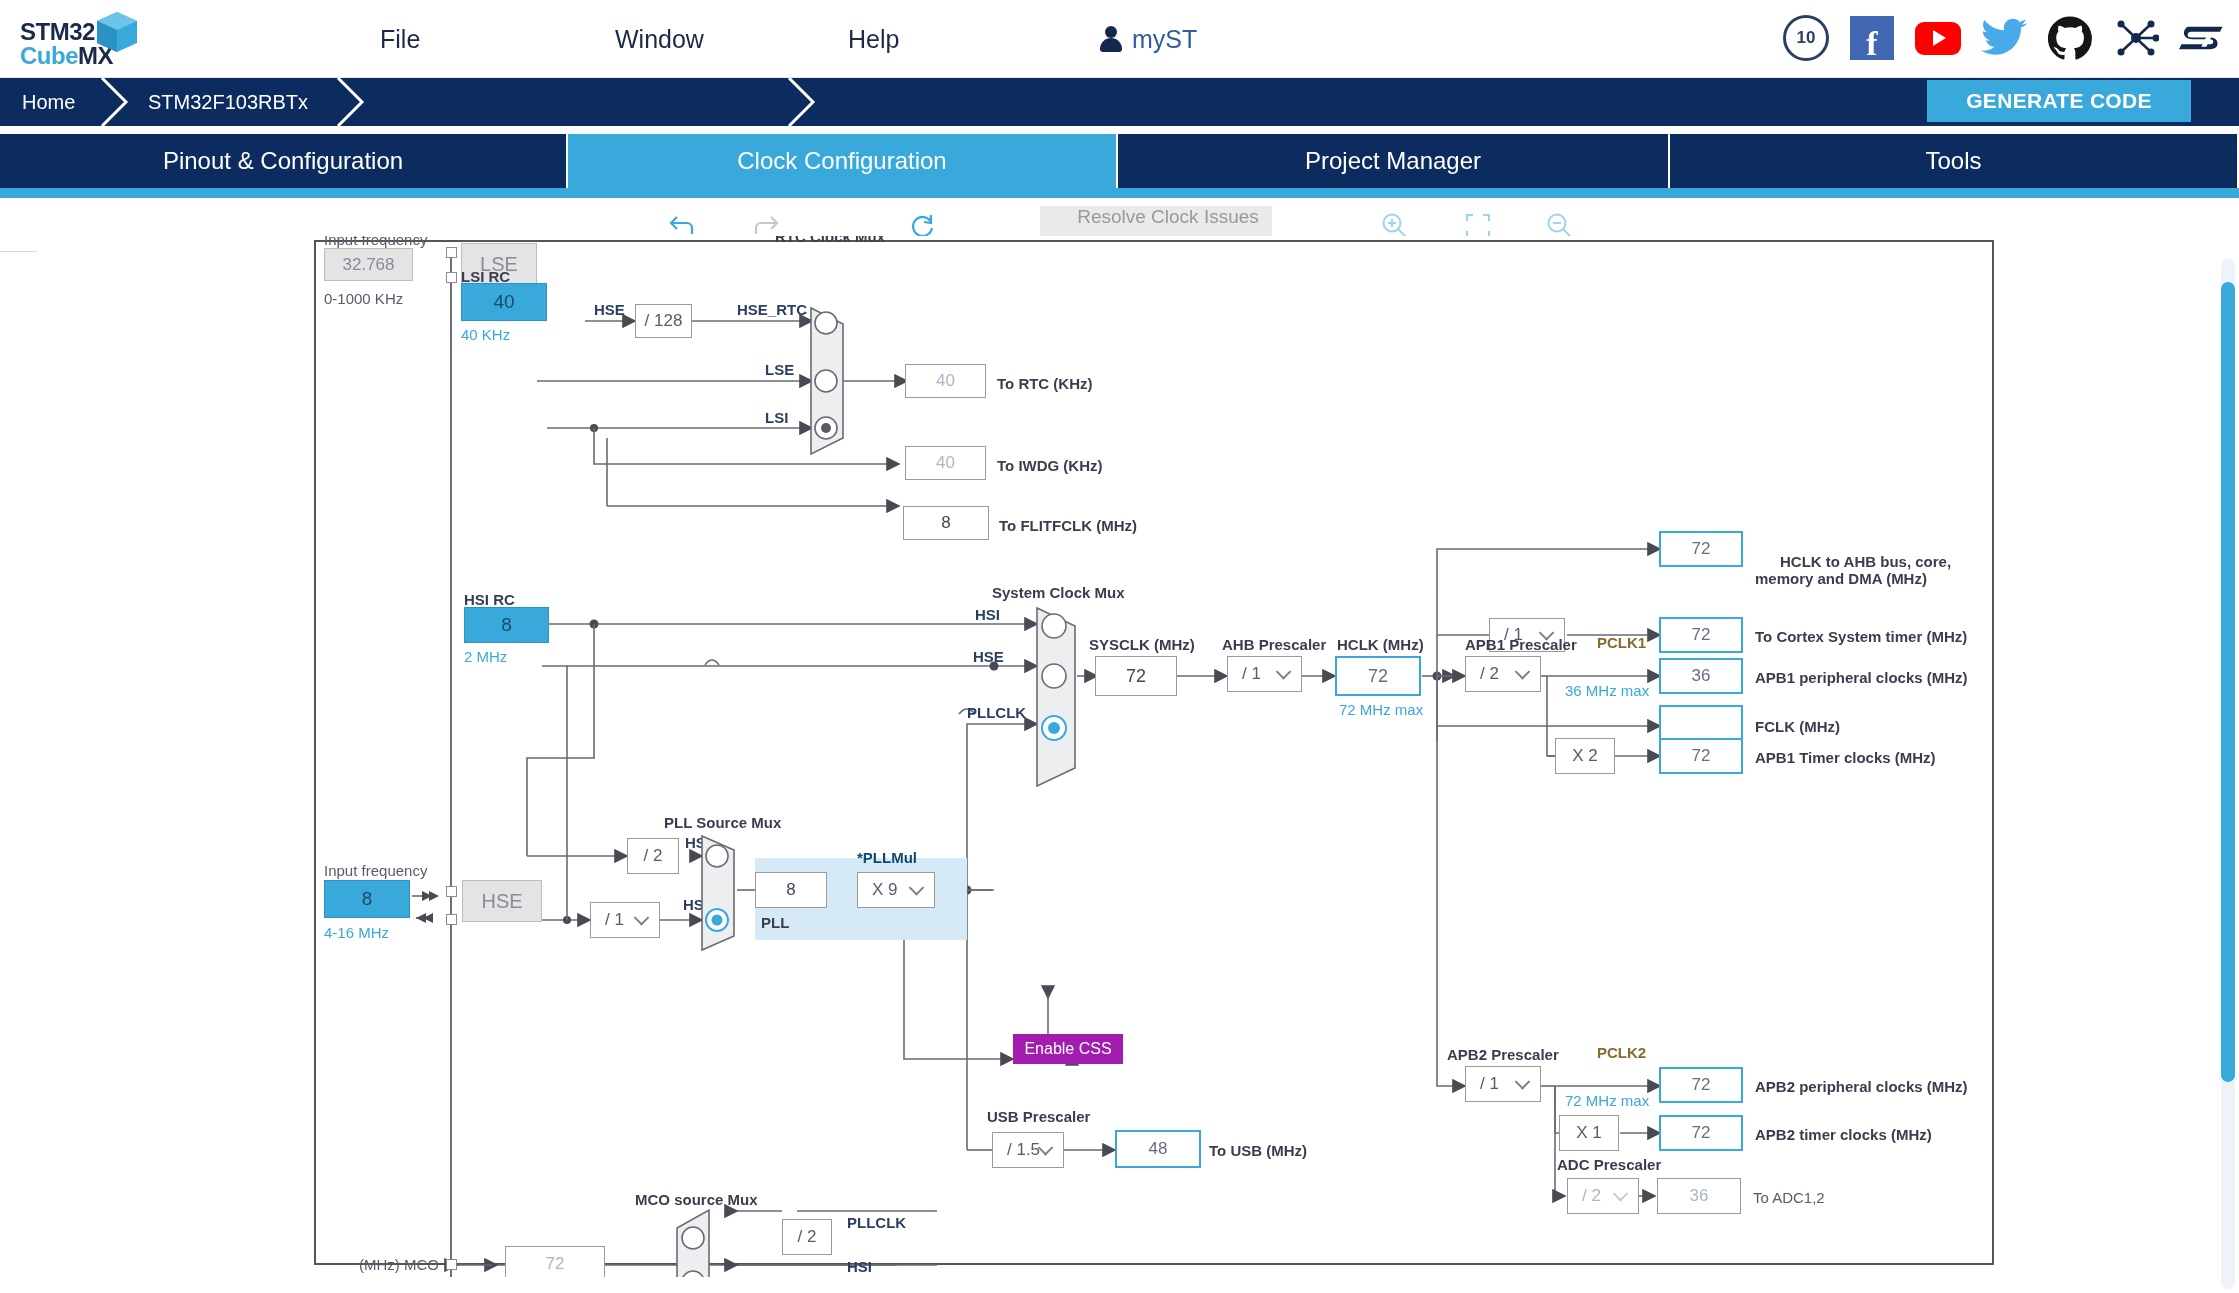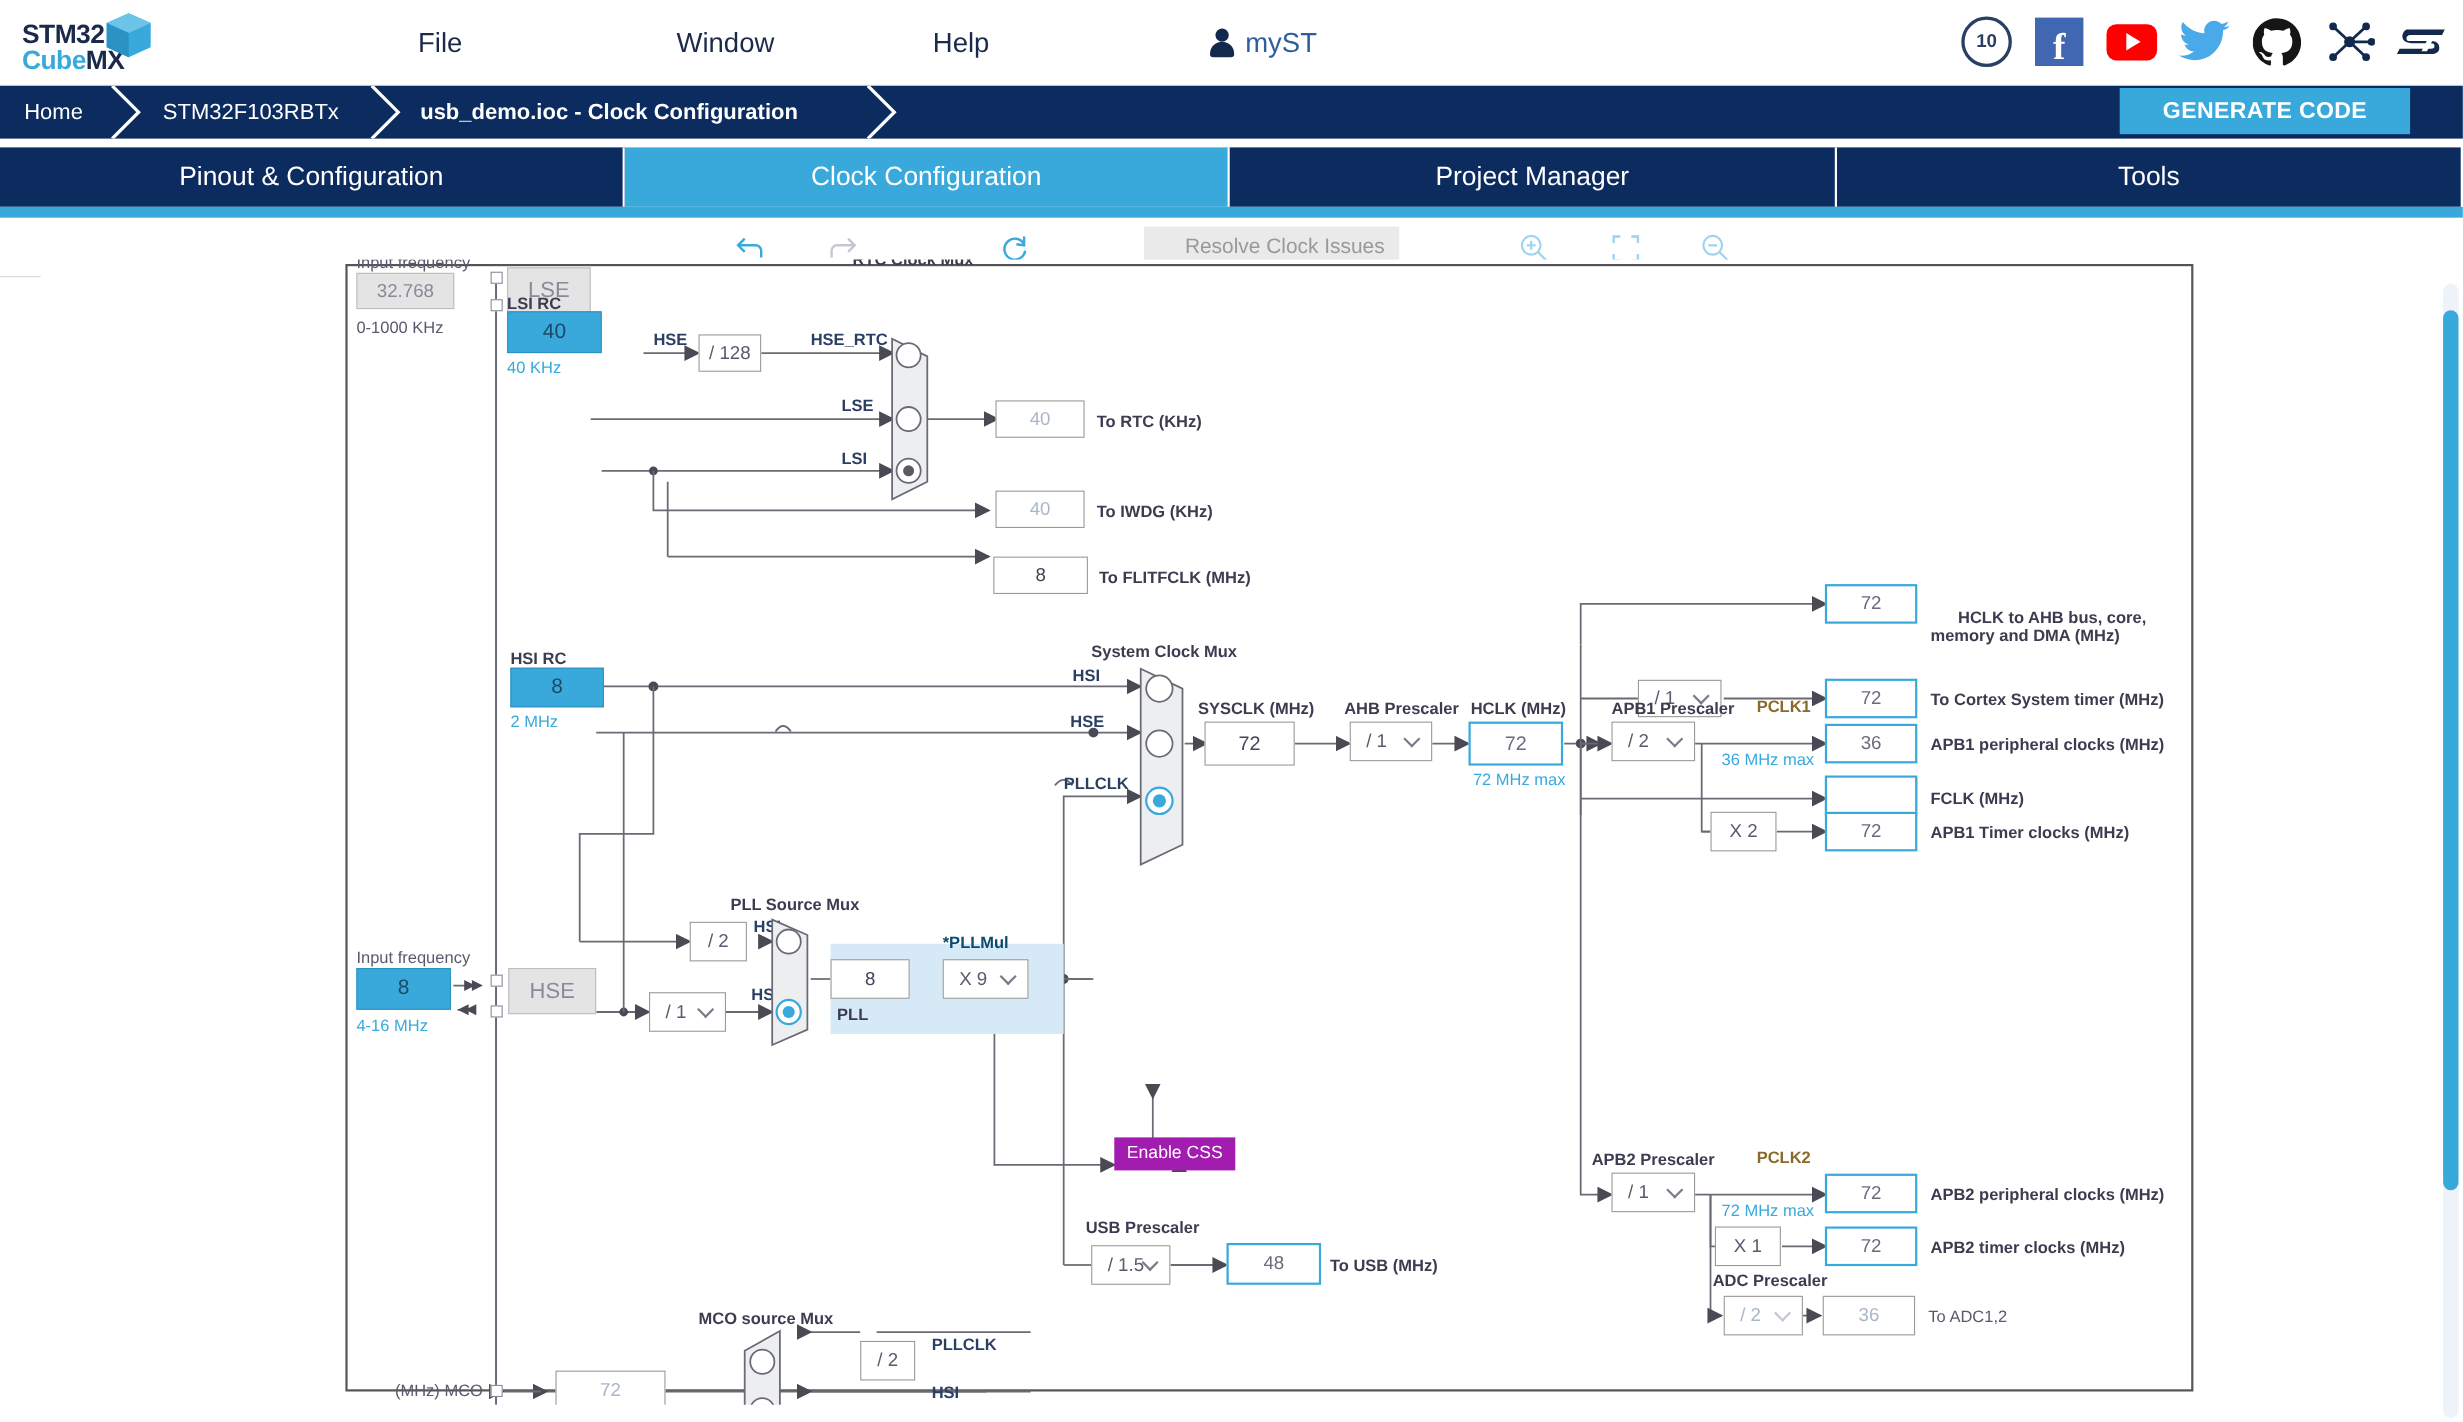--- a/index.html
+++ b/index.html
@@ -66,21 +66,21 @@
          background:#0c2b5e; border-right:2px solid #fff; cursor:pointer; }
   .tab.active { background:#39a9dc; }
   .tab-underline { position:absolute; left:0; top:188px; width:2239px; height:10px; background:#39a9dc; }
 
   
   .dtoolbar { position:absolute; left:0; top:198px; width:2239px; height:54px; background:#fff;
               border-bottom:1px solid #d8d8d8; }
   .tbtn { position:absolute; top:10px; width:46px; height:36px; display:flex; align-items:center; justify-content:center; cursor:pointer;}
   .tbtn svg { display:block; }
   .resolve { position:absolute; left:1040px; top:206px; width:232px; height:38px; background:#eaeaea;
-             color:#999; font-size:19px; display:flex; align-items:center; justify-content:center; cursor:pointer;padding-left:24px;}
+             color:#999; font-size:19px; display:flex; justify-content:center; cursor:pointer;padding-left:24px;}
 
   
   .canvas { position:absolute; left:0; top:236px; width:2239px; height:1041px; background:#fff; overflow:hidden;margin-left:37px; }
   .frame { position:absolute; left:277px; top:4px; width:1680px; height:1025px; border:2px solid #555; border-top:2px solid #555; background:#fff;}
 
   
   .lbl { position:absolute; font-size:15px; color:#5a5a6e; white-space:nowrap; }
   .lbl.b { font-weight:bold; color:#3c3c50; }
   .lbl.blue { color:#39a9dc; }
   .lbl.sig { color:#2b3f63; font-weight:bold; font-size:15px; }
@@ -202,23 +202,20 @@
         </svg>
     </div>
     <div class="crumb crumb-dev">
         <span>STM32F103RBTx</span>
       </div>
     <div class="chev" style="left:334px">
       <svg width="36" height="48" viewBox="0 0 36 48">
           <path d="M4 0 L28 24 L4 48" fill="none" stroke="#ffffff" stroke-width="3"></path>
         </svg>
     </div>
-    <div class="crumb crumb-file">
-        <span>usb_demo.ioc - Clock Configuration</span>
-      </div>
     <div class="chev" style="left:785px">
       <svg width="36" height="48" viewBox="0 0 36 48">
           <path d="M4 0 L28 24 L4 48" fill="none" stroke="#ffffff" stroke-width="3"></path>
         </svg>
     </div>
   </div>
   <div class="genbtn">
       <span>GENERATE CODE</span>
     </div>
 

